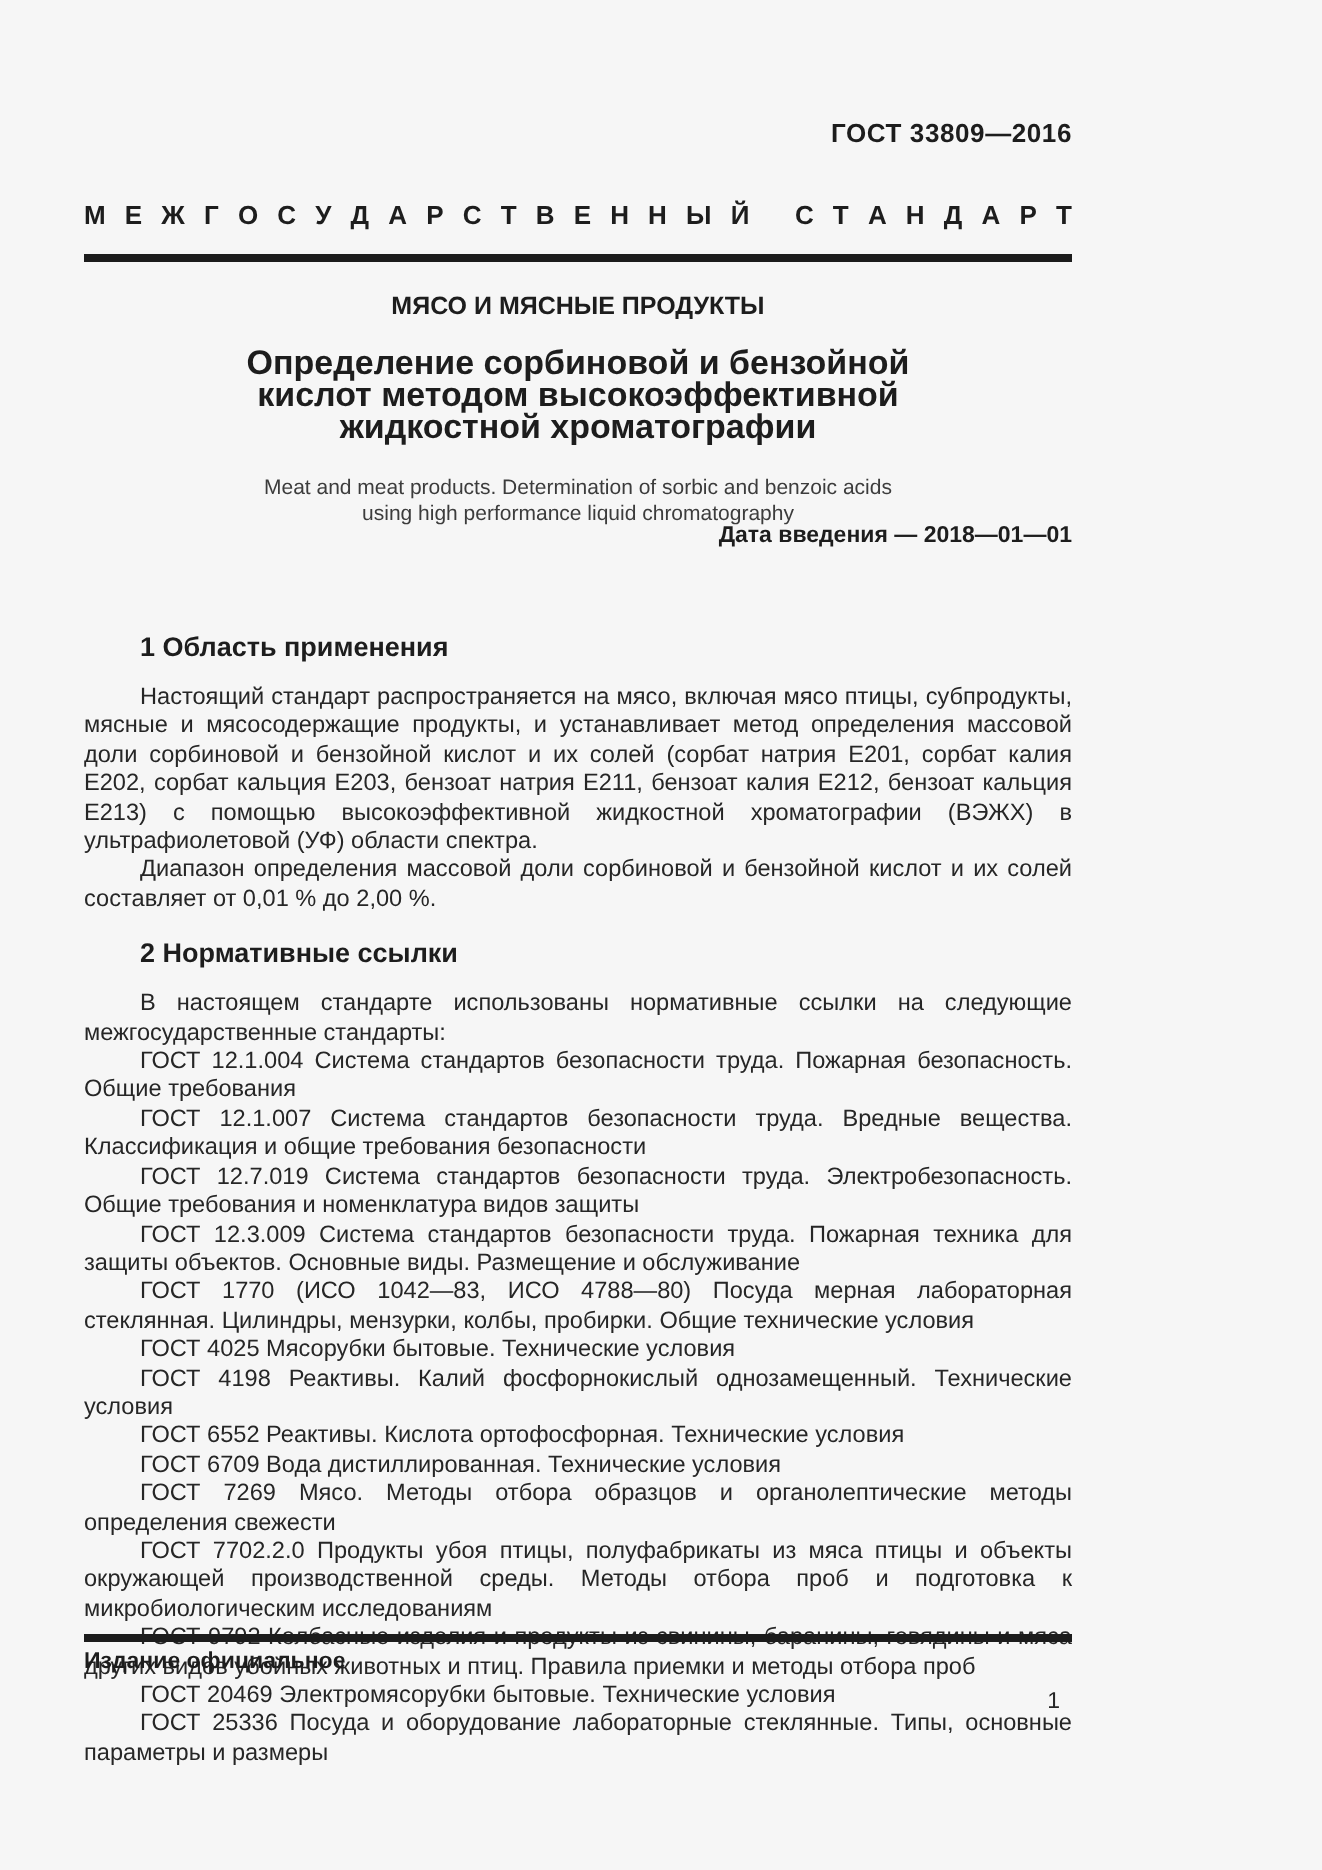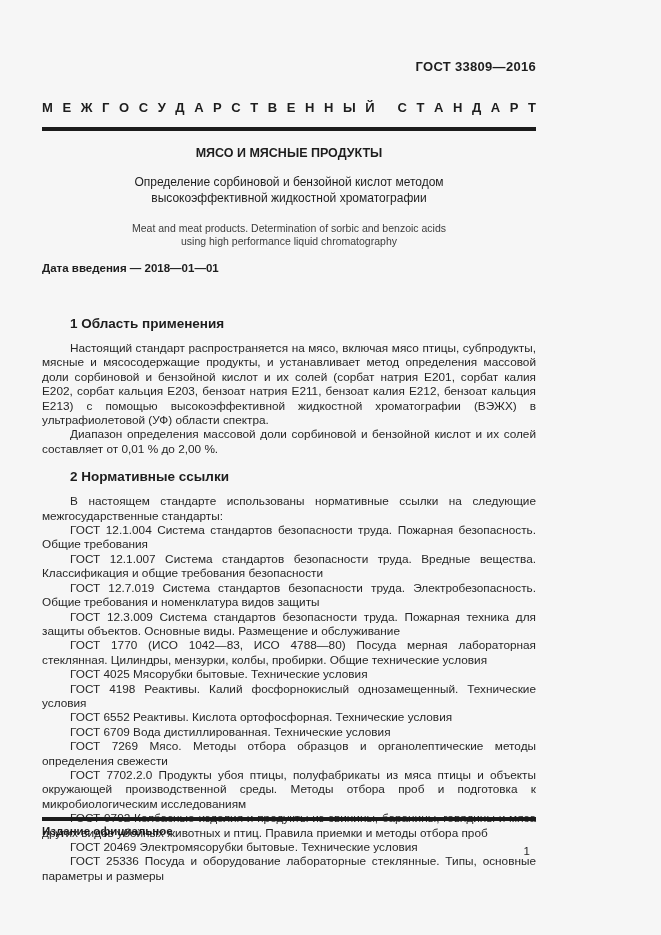--- a/index.html
+++ b/index.html
@@ -55,42 +55,42 @@
     right: 76px;
     text-align: center;
   }
   .title-ru-main {
     font-size: 12.5px;
     font-weight: bold;
     color: #1d1d1d;
     margin: 0;
   }
   .title-ru-sub {
-    font-size: 12px;
-    font-weight: normal;
+    font-size: 17px;
+    font-weight: bold;
     color: #1d1d1d;
     margin: 14px auto 12px auto;
     max-width: 380px;
     line-height: 16px;
   }
   .title-en {
     font-size: 10.5px;
     font-weight: normal;
     color: #3c3c3c;
     margin: 16px auto 0 auto;
     max-width: 335px;
     line-height: 13px;
   }
   
   .date-line {
     position: absolute;
     top: 262px;
     left: 42px;
     right: 76px;
-    text-align: left;
+    text-align: right;
     font-size: 11.5px;
     font-weight: bold;
     color: #1d1d1d;
   }
   
   .content {
     position: absolute;
     top: 316px;
     left: 42px;
     right: 76px;

